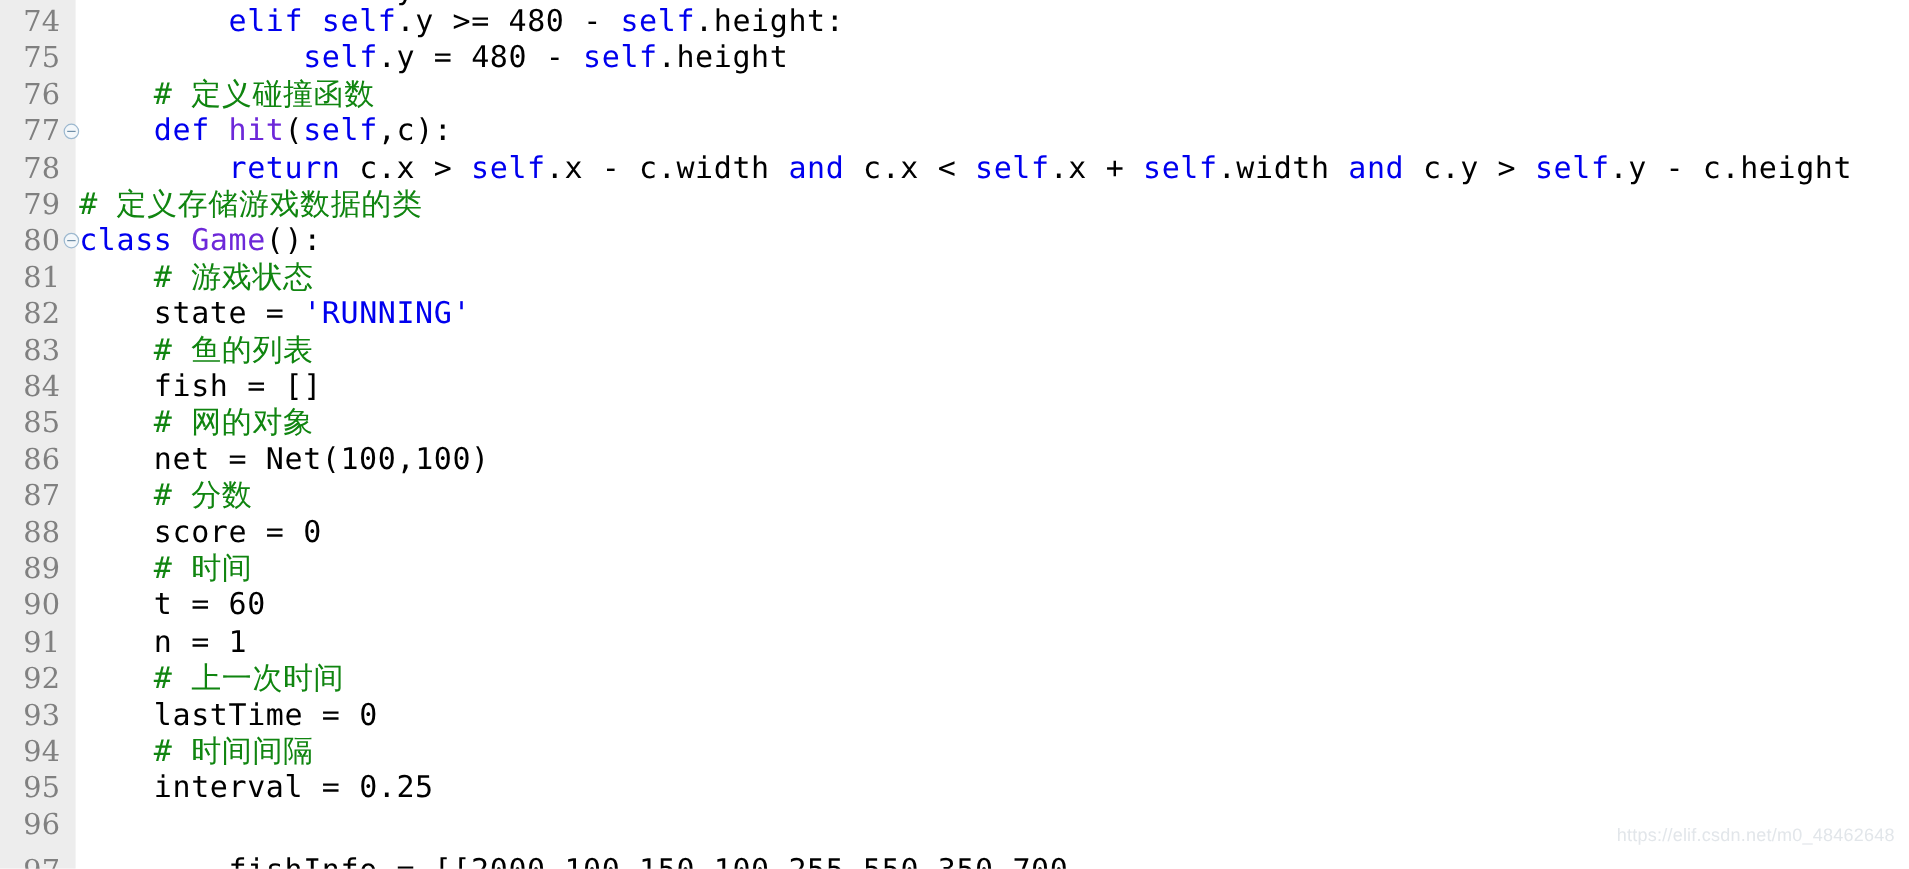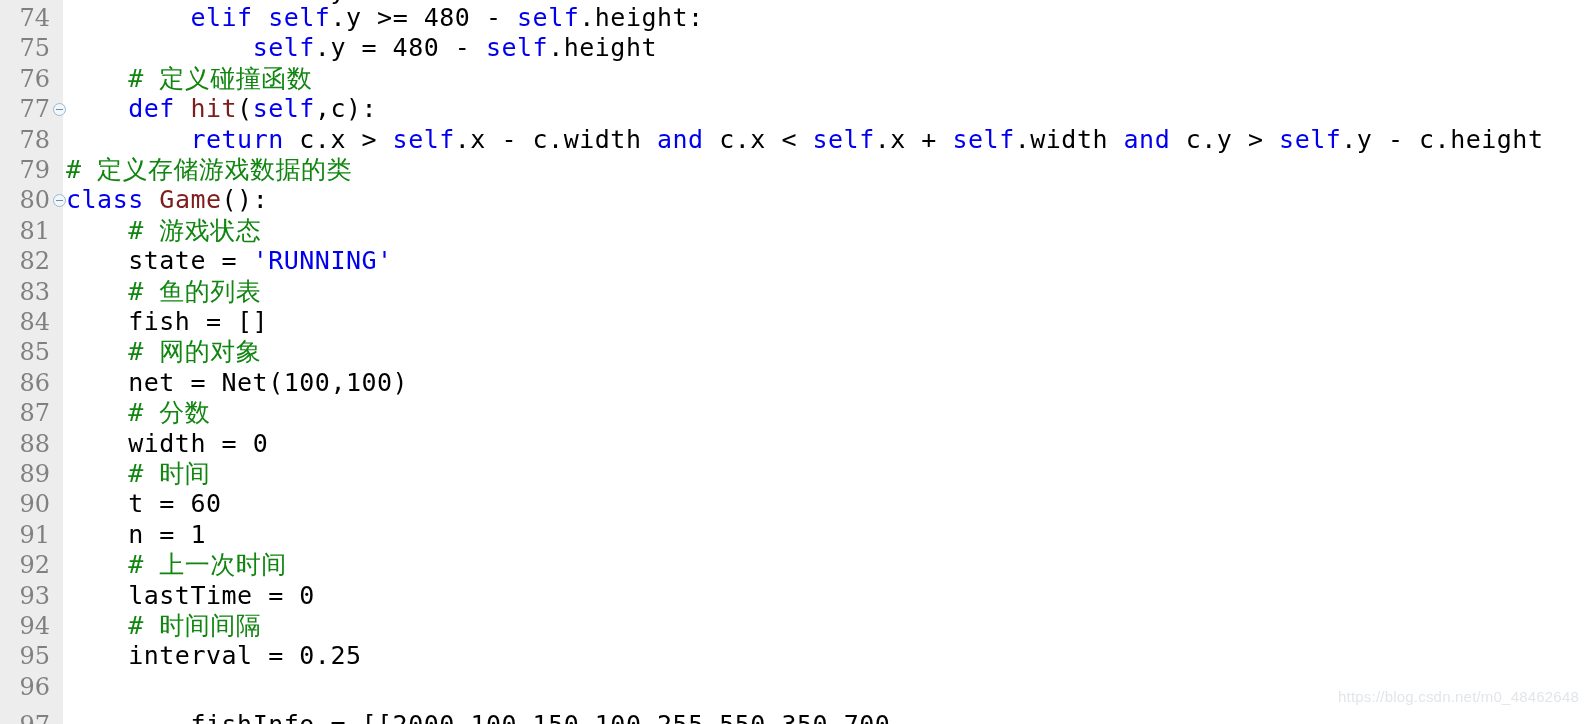--- a/index.html
+++ b/index.html
@@ -87,21 +87,21 @@
     white-space: pre;
     font-family: "DejaVu Sans Mono", "Liberation Mono", monospace;
     font-size: 25px;
     color: #000000;
     letter-spacing: 0.5px;
   }
 
   
   .kw   { color: #0000ee; }   
   .str  { color: #0000ee; }
-  .fn   { color: #7f1d1d; }   
+  .fn   { color: #6d28d9; }   
   .cmt  { color: #108510; }   
   .plain{ color: #000000; }
 
   
   .cmt {
     font-family: "DejaVu Sans Mono", "Liberation Mono", monospace;
   }
 
   
   #top-sliver {
@@ -152,30 +152,30 @@
       <div class="code-line" style="position: absolute; left: 0px; top: 124.6px; width: 1591px;"><span class="ln">78</span><span class="src"><span class="plain">        </span><span class="kw">return</span><span class="plain"> c.x &gt; </span><span class="kw">self</span><span class="plain">.x - c.width </span><span class="kw">and</span><span class="plain"> c.x &lt; </span><span class="kw">self</span><span class="plain">.x + </span><span class="kw">self</span><span class="plain">.width </span><span class="kw">and</span><span class="plain"> c.y &gt; </span><span class="kw">self</span><span class="plain">.y - c.height</span></span></div>
       <div class="code-line" style="position: absolute; left: 0px; top: 155px; width: 1591px;"><span class="ln">79</span><span class="src"><span class="cmt"># 定义存储游戏数据的类</span></span></div>
       <div class="code-line" style="position: absolute; left: 0px; top: 185.4px; width: 1520px; text-decoration: underline;"><span class="ln">80</span><span class="fold"></span><span class="src"><span class="kw">class</span><span class="plain"> </span><span class="fn">Game</span><span class="plain">():</span></span></div>
       <div class="code-line" style="position: absolute; left: 0px; top: 215.8px; width: 1591px;"><span class="ln">81</span><span class="src"><span class="plain">    </span><span class="cmt"># 游戏状态</span></span></div>
       <div class="code-line" style="position: absolute; left: 0px; top: 246.2px; width: 1355px;"><span class="ln">82</span><span class="src"><span class="plain">    state = </span><span class="str">'RUNNING'</span></span></div>
       <div class="code-line" style="position: absolute; left: 0px; top: 276.6px; width: 1591px;"><span class="ln">83</span><span class="src"><span class="plain">    </span><span class="cmt"># 鱼的列表</span></span></div>
       <div class="code-line" style="position: absolute; left: 0px; top: 307px; width: 1591px;"><span class="ln">84</span><span class="src"><span class="plain">    fish = []</span></span></div>
       <div class="code-line" style="position: absolute; left: 0px; top: 337.4px; width: 1591px;"><span class="ln">85</span><span class="src"><span class="plain">    </span><span class="cmt"># 网的对象</span></span></div>
       <div class="code-line" style="position: absolute; left: 0px; top: 367.8px; width: 1591px;"><span class="ln">86</span><span class="src"><span class="plain">    net = Net(</span><span class="plain">100</span><span class="plain">,</span><span class="plain">100</span><span class="plain">)</span></span></div>
       <div class="code-line" style="position: absolute; left: 0px; top: 398.2px; width: 1591px;"><span class="ln">87</span><span class="src"><span class="plain">    </span><span class="cmt"># 分数</span></span></div>
-      <div class="code-line" style="position: absolute; left: 0px; top: 428.6px; width: 1591px;"><span class="ln">88</span><span class="src"><span class="plain">    width = </span><span class="plain">0</span></span></div>
+      <div class="code-line" style="position: absolute; left: 0px; top: 428.6px; width: 1591px;"><span class="ln">88</span><span class="src"><span class="plain">    score = </span><span class="plain">0</span></span></div>
       <div class="code-line" style="position: absolute; left: 0px; top: 459px; width: 1591px;"><span class="ln">89</span><span class="src"><span class="plain">    </span><span class="cmt"># 时间</span></span></div>
       <div class="code-line" style="position: absolute; left: 0px; top: 489.4px; width: 1591px;"><span class="ln">90</span><span class="src"><span class="plain">    t = </span><span class="plain">60</span></span></div>
       <div class="code-line" style="position: absolute; left: 0px; top: 519.8px; width: 1591px;"><span class="ln">91</span><span class="src"><span class="plain">    n = </span><span class="plain">1</span></span></div>
       <div class="code-line" style="position: absolute; left: 0px; top: 550.2px; width: 1591px;"><span class="ln">92</span><span class="src"><span class="plain">    </span><span class="cmt"># 上一次时间</span></span></div>
       <div class="code-line" style="position: absolute; left: 0px; top: 580.6px; width: 1591px;"><span class="ln">93</span><span class="src"><span class="plain">    lastTime = </span><span class="plain">0</span></span></div>
       <div class="code-line" style="position: absolute; left: 0px; top: 611px; width: 1591px; padding-left: 20px;"><span class="ln">94</span><span class="src"><span class="plain">    </span><span class="cmt"># 时间间隔</span></span></div>
       <div class="code-line" style="position: absolute; left: 0px; top: 641.4px; width: 1591px;"><span class="ln">95</span><span class="src"><span class="plain">    interval = </span><span class="plain">0.25</span></span></div>
       <div class="code-line" style="position: absolute; left: 0px; top: 671.8px; width: 1591px; padding-left: 36px;"><span class="ln">96</span></div>
     </div>
 
   <div id="bottom-sliver">
       <div class="code-line" style="position: absolute; left: 0px; top: 0px; width: 1591px;"><span class="ln">97</span><span class="src"><span class="plain">        </span><span class="plain">fishInfo = [[</span><span class="plain">2000</span><span class="plain">,</span><span class="plain">100</span><span class="plain">,</span><span class="plain">150</span><span class="plain">,</span><span class="plain">100</span><span class="plain">,</span><span class="plain">255</span><span class="plain">,</span><span class="plain">550</span><span class="plain">,</span><span class="plain">350</span><span class="plain">,</span><span class="plain">700</span></span></div>
     </div>
 
-  <div id="watermark">https://blog.csdn.net/m0_48462648</div>
+  <div id="watermark">https://elif.csdn.net/m0_48462648</div>
 
 </div>
 
 </body></html>

